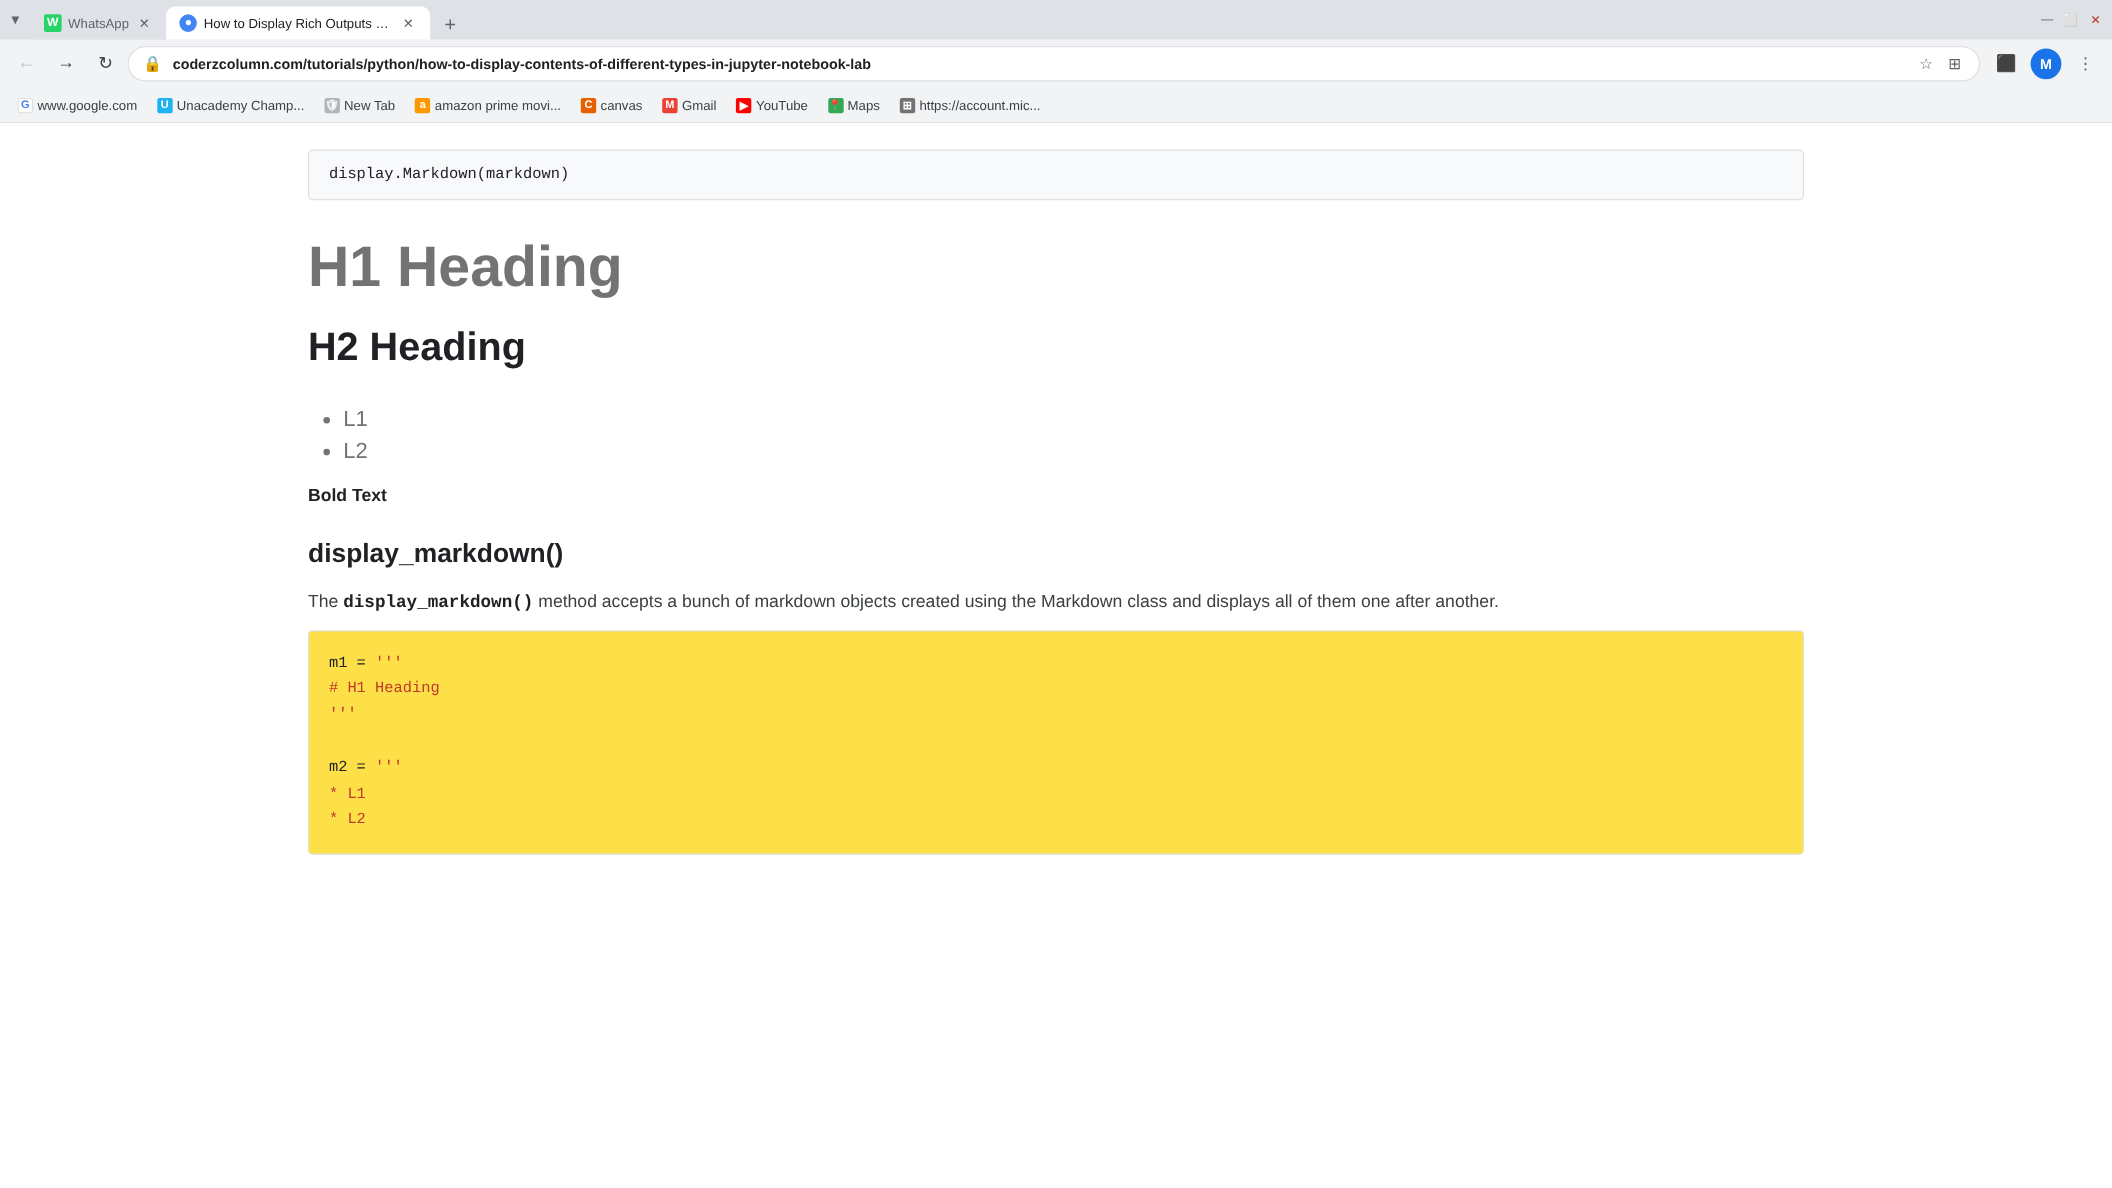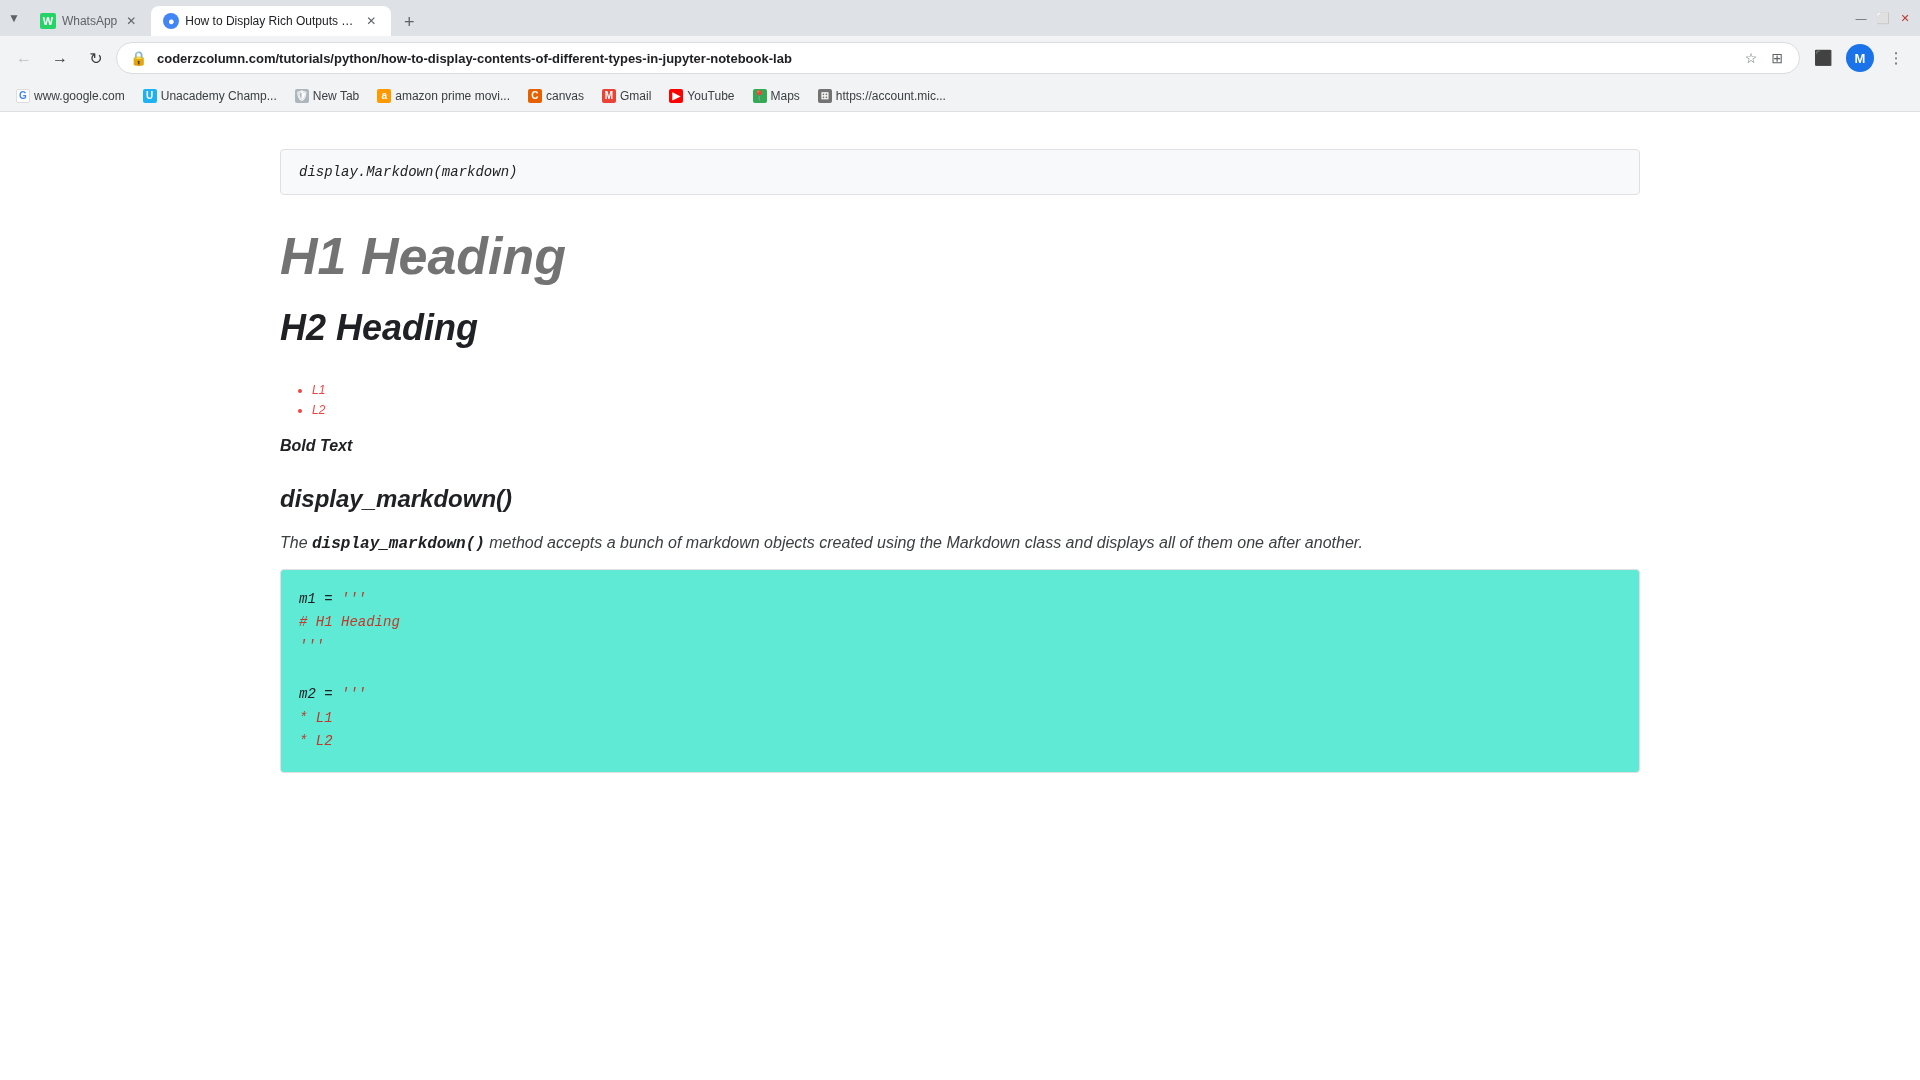--- a/index.html
+++ b/index.html
@@ -160,24 +160,23 @@
     }
 
     
     .browser-content::-webkit-scrollbar { width: 12px; }
     .browser-content::-webkit-scrollbar-track { background: #f1f3f4; }
     .browser-content::-webkit-scrollbar-thumb { background: #bdc1c6; border-radius: 6px; }
 
     
     .page-content {
       max-width: 1400px;
-      padding: 17px 20px 40px 20px;
+      padding: 4px 20px 40px 20px;
       margin: 0 auto;
       width: 100%;
-      font-style: italic;
     }
 
     
     .code-block-top {
       background: #f8f9fa;
       border: 1px solid #e0e0e0;
       border-radius: 4px;
       padding: 14px 18px;
       font-family: 'Courier New', monospace;
       font-size: 14px;
@@ -201,22 +200,22 @@
       margin-bottom: 34px;
     }
 
     
     .bullet-list {
       list-style: disc;
       padding-left: 32px;
       margin-bottom: 20px;
     }
     .bullet-list li {
-      font-size: 12px;
-      color: #ef4444;
+      font-size: 20px;
+      color: #737373;
       margin-bottom: 6px;
     }
 
     
     .bold-label {
       font-size: 16px;
       font-weight: 700;
       color: #202124;
       margin-bottom: 30px;
     }
@@ -236,21 +235,21 @@
       line-height: 1.7;
     }
     .inline-code {
       font-family: 'Courier New', monospace;
       font-weight: 700;
       color: #202124;
     }
 
     
     .code-block-bottom {
-      background: #5eead4;
+      background: #fde047;
       border: 1px solid #e0e0e0;
       border-radius: 4px;
       padding: 18px 18px;
       font-family: 'Courier New', monospace;
       font-size: 14px;
       line-height: 1.7;
       margin-top: 10px;
     }
     .code-black { color: #202124; }
     .code-red { color: #c0392b; }

